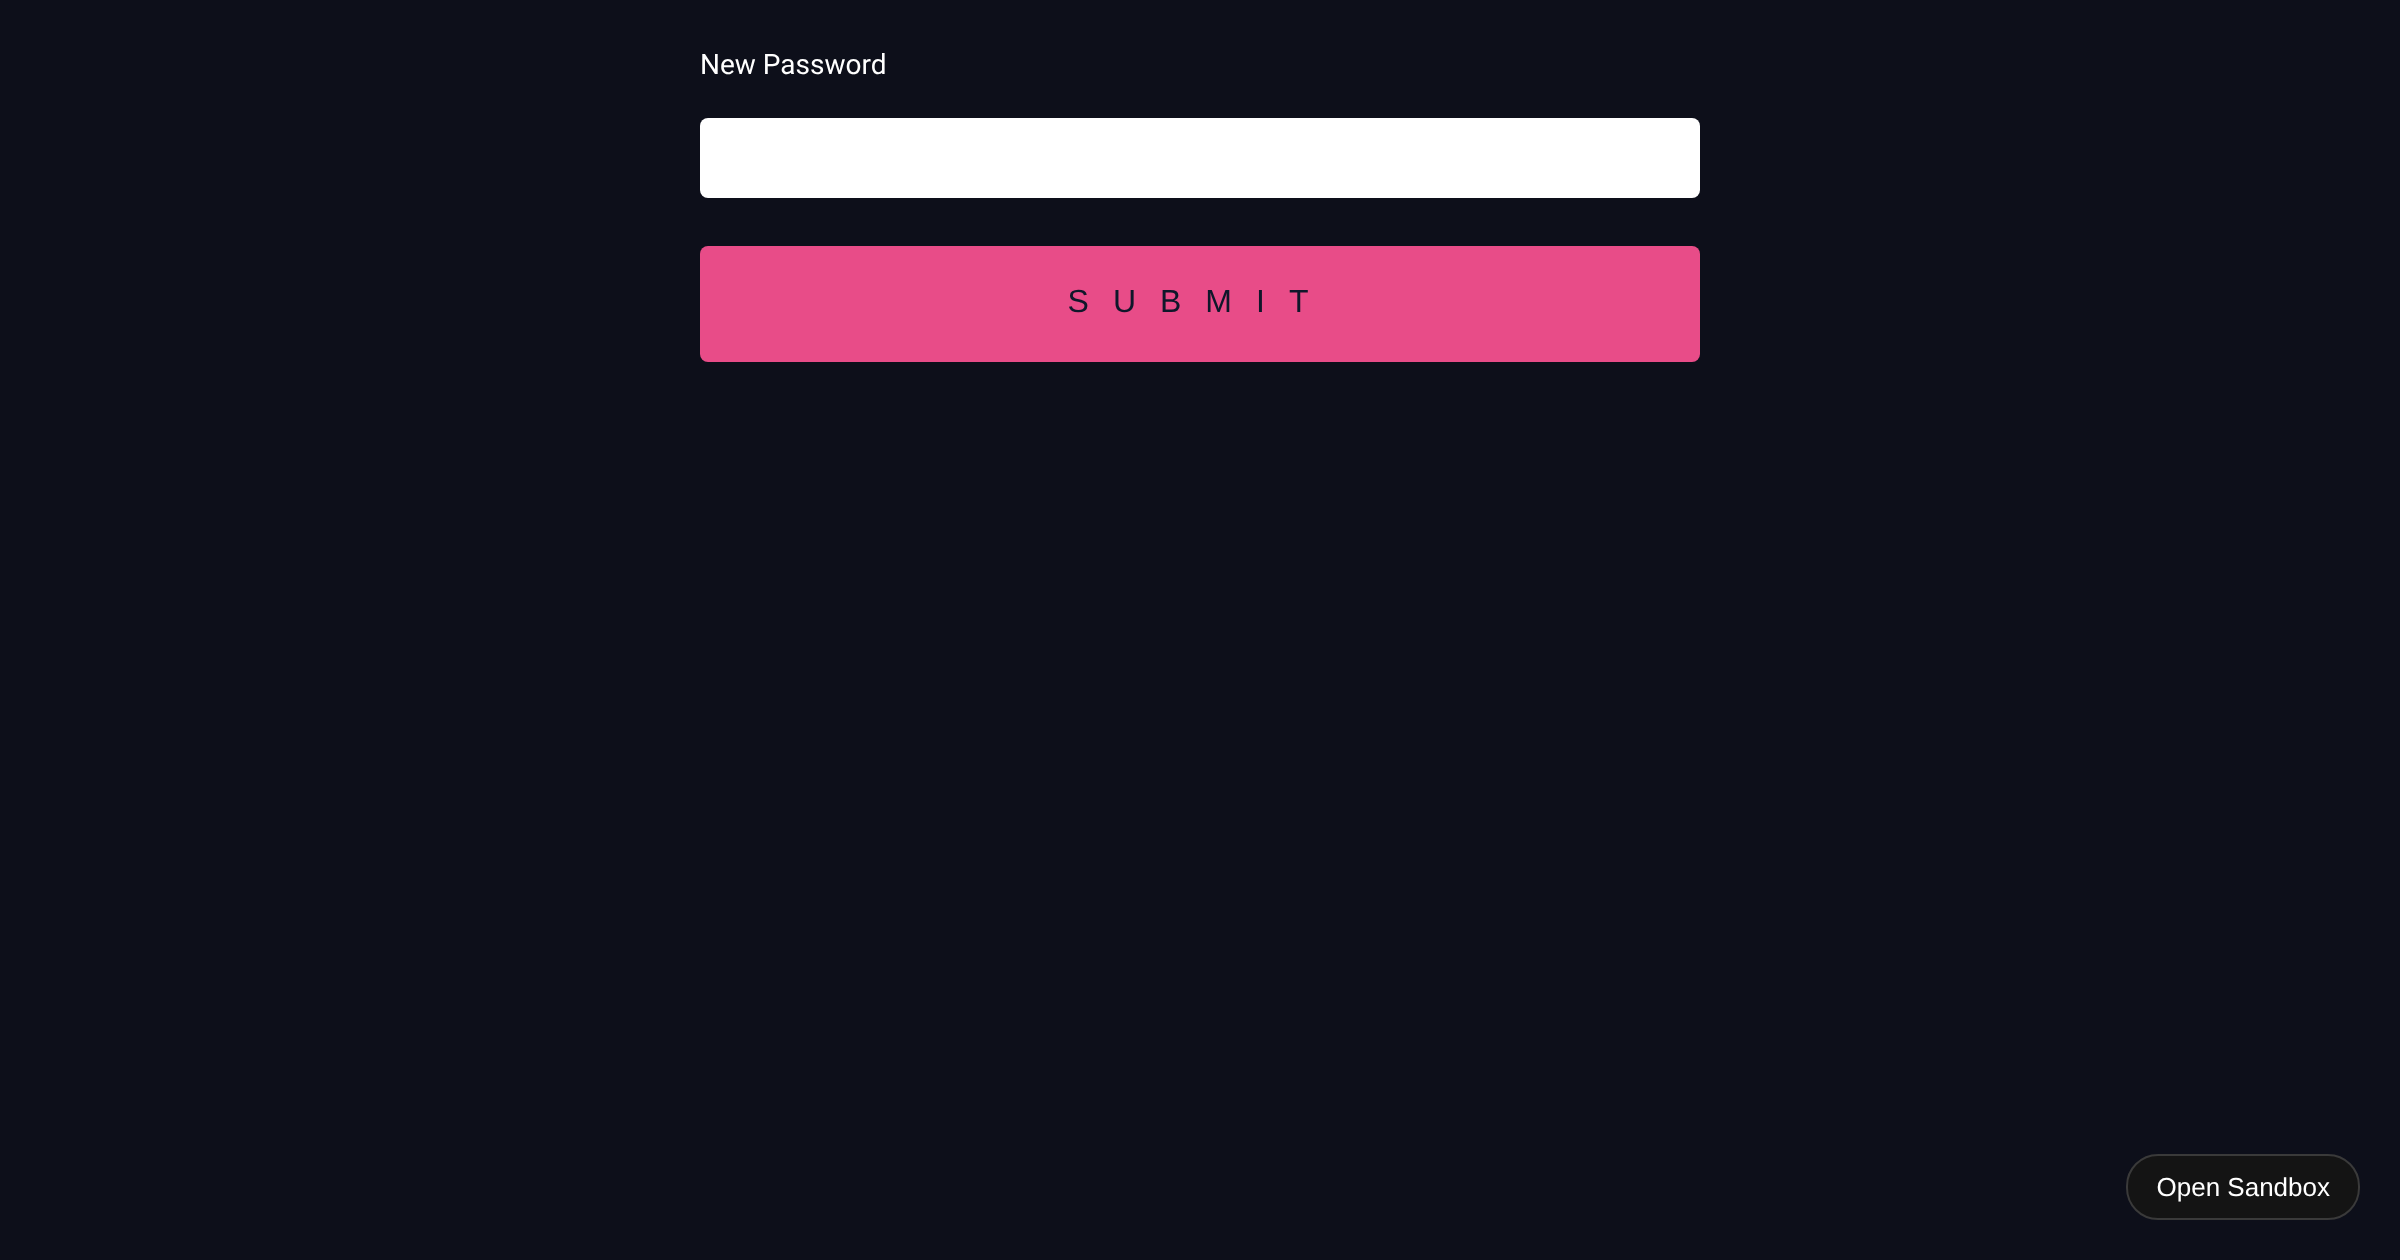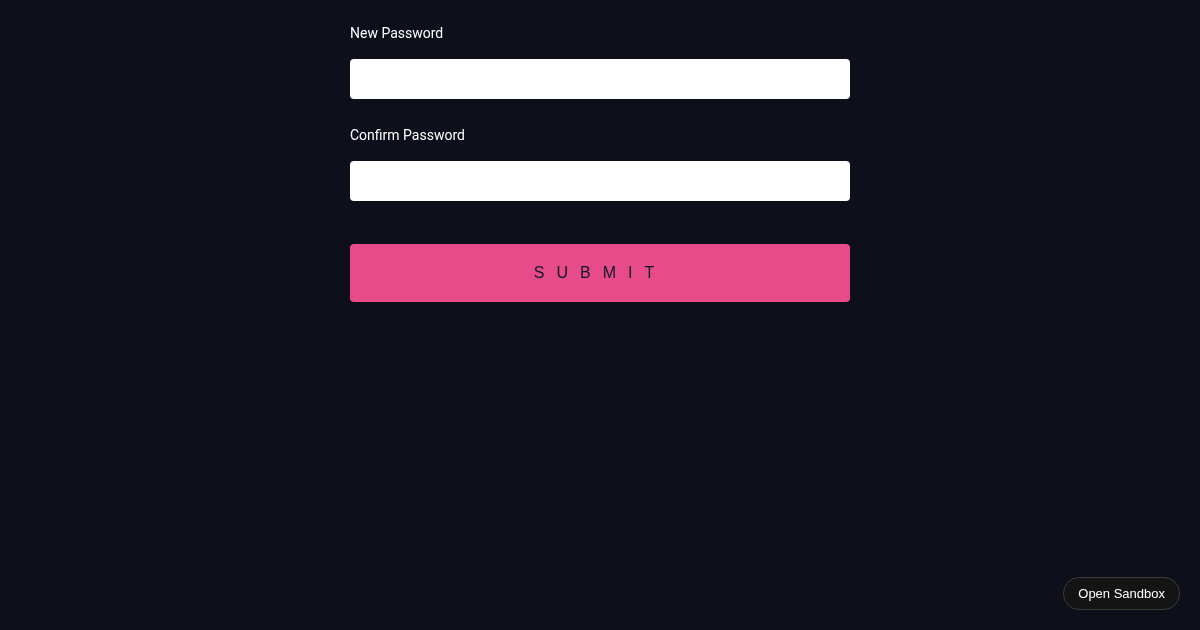--- a/index.html
+++ b/index.html
@@ -18,21 +18,21 @@
       overflow: hidden;
     }
     
     .form-container {
       width: 500px;
       margin: 0 auto;
       padding-top: 25px;
     }
     
     .form-group {
-      margin-bottom: 28px;
+      margin-bottom: 9px;
     }
     
     .form-label {
       display: block;
       font-size: 14px;
       color: #ffffff;
       margin-bottom: 18px;
       font-weight: 400;
     }
     
@@ -79,22 +79,18 @@
 </head>
 <body>
 
 <div class="form-container">
   
   <div class="form-group">
     <label class="form-label">New Password</label>
     <input type="password" class="form-input" value="" style="">
   </div>
   
-  <div class="form-group">
-    <label class="form-label">Confirm Password</label>
-    <input type="password" class="form-input" value="" style="">
-  </div>
   
   <button class="submit-button">Submit</button>
   
 </div>
 
 <button class="sandbox-button">Open Sandbox</button>
 
 </body></html>

